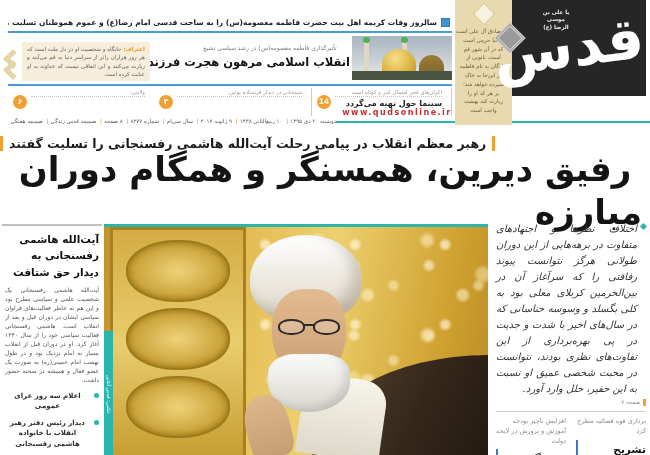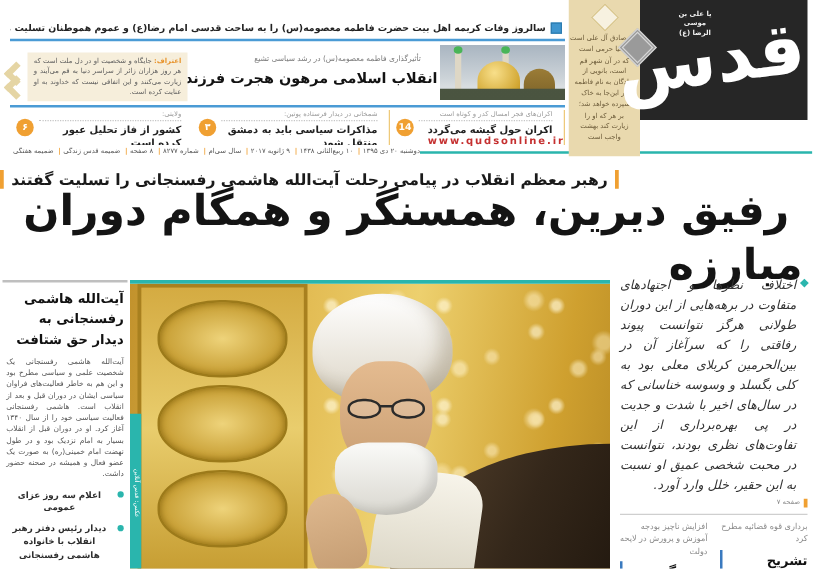--- a/index.html
+++ b/index.html
@@ -212,35 +212,33 @@
       <div class="chev2"></div>
   </div>
 
   <div class="abs rule-mid"></div>
 
   <div class="abs news-row">
     <div class="news-item ni0">
       <span class="num-circle">۶</span>
       <div class="news-texts">
         <div class="nk">ولایتی:</div>
-        <div class="nt">کشور از فاز تحلیل عبور کرده است</div>
       </div>
     </div>
     <div class="news-item ni1">
       <span class="num-circle">۳</span>
       <div class="news-texts">
         <div class="nk">شمخانی در دیدار فرستاده پوتین:</div>
-        <div class="nt">مذاکرات سیاسی باید به دمشق منتقل شود</div>
       </div>
     </div>
     <div class="news-item ni2">
       <span class="num-circle">14</span>
       <div class="news-texts">
         <div class="nk">اکران‌های فجر امسال کدر و کوتاه است</div>
-        <div class="nt">اکران حول گیشه می‌گردد</div>
+        <div class="nt">سینما حول تهیه می‌گردد</div>
       </div>
     </div>
   </div>
 
   <div class="abs dateline">
     <span>دوشنبه ۲۰ دی ۱۳۹۵</span>
     <span>۱۰ ربیع‌الثانی ۱۴۳۸</span>
     <span>۹ ژانویه ۲۰۱۷</span>
     <span>سال سی‌ام</span>
     <span>شماره ۸۲۷۷</span>

